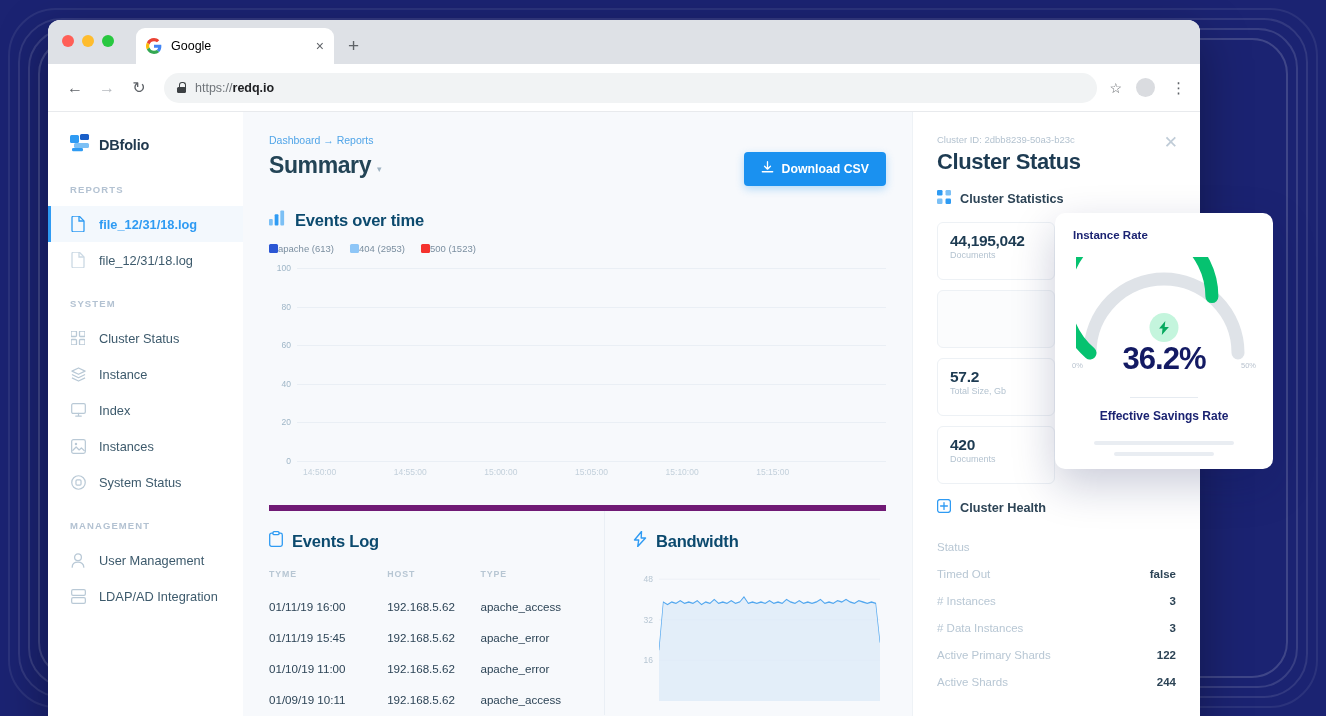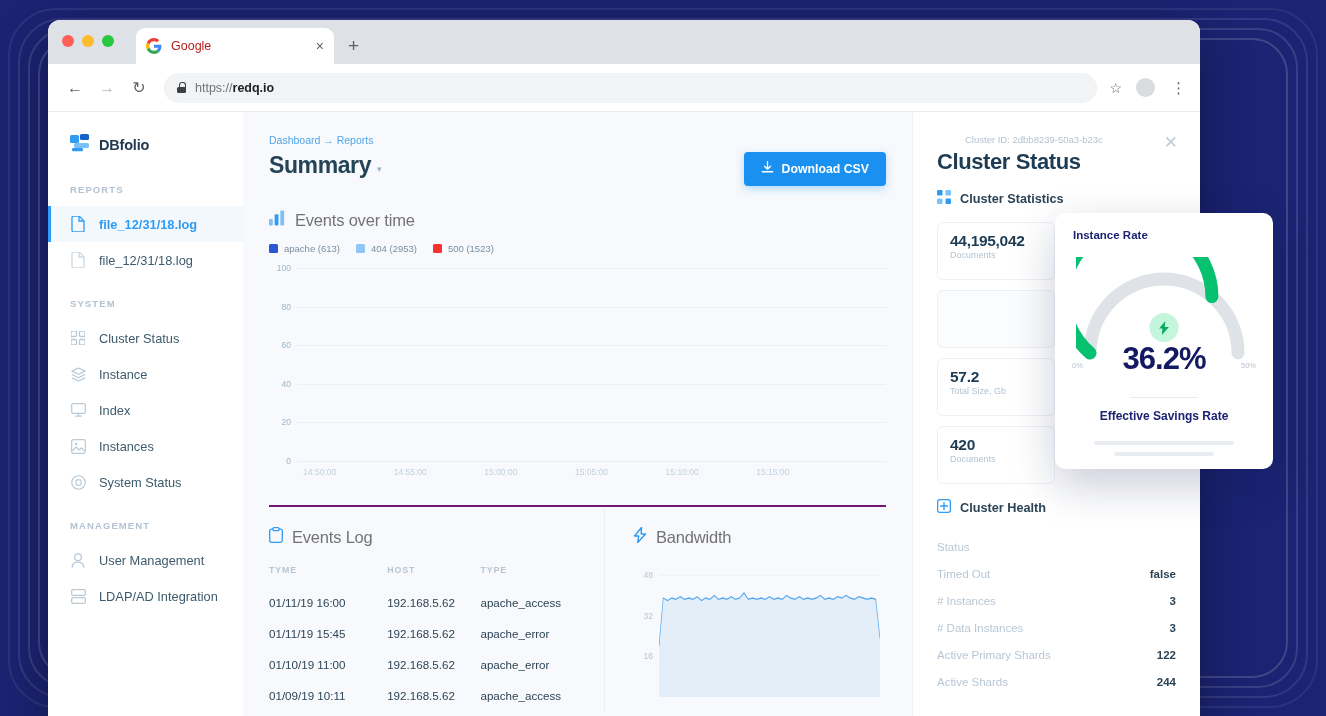--- a/index.html
+++ b/index.html
@@ -35,21 +35,21 @@
   }
   .traffic { position:absolute; left:14px; top:15px; display:flex; gap:8px; }
   .dot { width:12px; height:12px; border-radius:50%; }
   .dot.red{background:#ff5f57;} .dot.yel{background:#febc2e;} .dot.grn{background:#28c840;}
   .tab {
     margin-left:74px; width:198px; height:36px; background:#fff;
     border-radius:9px 9px 0 0; display:flex; align-items:center;
     padding:0 10px; gap:9px; position:relative;
   }
   .g-logo { width:16px; height:16px; flex:0 0 16px; }
-  .tab-title { font-size:12.5px; color:#b91c1c; flex:1; white-space:nowrap; overflow:hidden; }
+  .tab-title { font-size:12.5px; color:#000000; flex:1; white-space:nowrap; overflow:hidden; }
   .tab-close { font-size:14px; color:#5f6368; line-height:1; cursor:pointer; }
   .newtab { margin-left:14px; margin-bottom:9px; font-size:19px; color:#5f6368; line-height:1; cursor:pointer; }
 
   .urlbar {
     height:48px; background:#fff; display:flex; align-items:center;
     gap:6px; padding:0 14px; border-bottom:1px solid #e8eaed;
   }
   .navbtn { width:26px; height:26px; display:flex; align-items:center; justify-content:center;
             color:#5f6368; font-size:16px; cursor:pointer; }
   .navbtn.dim { color:#b6babf; }
@@ -100,43 +100,43 @@
   .caret { font-size:9px; color:#9fb3c2; margin-left:6px; vertical-align:middle; }
   .btn-csv {
     background:#1a91f0; color:#fff; border:none; border-radius:4px;
     height:34px; padding:0 17px; font-size:12.3px; font-weight:bold;
     display:flex; align-items:center; gap:8px; cursor:pointer;
     font-family:"Liberation Sans", sans-serif;
     box-shadow:0 3px 9px rgba(26,145,240,0.3);
   }
 
   .section-head { display:flex; align-items:center; gap:9px; margin-top:24px; }
-  .section-title { font-size:16.5px; font-weight:normal; color:#737373; letter-spacing:-0.2px; }
+  .section-title { font-size:16.5px; font-weight:bold; color:#0c4a6e; letter-spacing:-0.2px; }
 
   .legend { display:flex; align-items:center; gap:16px; margin-top:13px; }
-  .legend-item { display:flex; align-items:center; gap:6px; font-size:9.5px; color:#7b8fa0; }
+  .legend-item { display:flex; align-items:center; font-size:9.5px; color:#7b8fa0; }
   .swatch { width:9px; height:9px; border-radius:1.5px; }
 
   
   .chart-wrap { position:relative; height:215px; margin-top:14px; }
   .y-axis { position:absolute; left:0; top:0; bottom:22px; width:26px; }
   .y-tick { position:absolute; right:4px; font-size:8.5px; color:#9fb6c7; transform:translateY(-50%); }
   .plot { position:absolute; left:28px; right:0; top:0; bottom:22px; }
   .gridline { position:absolute; left:0; right:0; height:1px; background:#eaeff5; }
   .bars { position:absolute; inset:0; display:flex; align-items:flex-end; }
   .bar-slot { flex:1; display:flex; justify-content:center; align-items:flex-end; height:100%; }
   .bar { width:13px; display:flex; flex-direction:column; justify-content:flex-end; }
   .seg { width:100%; }
   .seg.top { border-radius:2px 2px 0 0; }
   .seg.bot { border-radius:0 0 2px 2px; }
   .x-axis { position:absolute; left:28px; right:0; bottom:0; height:20px; }
   .x-tick { position:absolute; font-size:8.5px; color:#c3d0db; transform:translateX(-50%); }
 
   
-  .lower { display:flex; gap:0; margin-top:22px; border-top:2px solid #701a75; }
+  .lower { display:flex; gap:0; margin-top:22px; border-top:6px solid #701a75; }
   .panel { padding-top:20px; }
   .panel.left { width:336px; flex:0 0 336px; padding-right:24px; border-right:1px solid #eaeff5; }
   .panel.right { flex:1; padding-left:28px; min-width:0; }
   table.log { width:100%; border-collapse:collapse; margin-top:18px; }
   table.log th {
     text-align:left; font-size:8.8px; letter-spacing:0.9px; color:#b7c6d3;
     font-weight:bold; padding-bottom:12px;
   }
   table.log td { font-size:11.6px; color:#2d4456; padding:9px 0; }
   table.log td:nth-child(1){ width:38%; }
@@ -146,21 +146,21 @@
   .bw-y { position:absolute; left:0; top:0; bottom:0; width:22px; }
   .bw-tick { position:absolute; right:2px; font-size:8.5px; color:#b7c6d3; transform:translateY(-50%); }
   .bw-plot { position:absolute; left:26px; right:6px; top:0; bottom:0; }
   .bw-plot svg { width:100%; height:100%; display:block; }
 
   
   .rpanel {
     width:288px; flex:0 0 288px; background:#fff; padding:22px 24px 0 24px;
     position:relative; border-left:1px solid #eef2f6;
   }
-  .cluster-id { font-size:9.5px; color:#b4c3d0;margin-left:28px; }
+  .cluster-id { font-size:9.5px; color:#b4c3d0; }
   .rp-title { font-size:22px; font-weight:bold; color:#1d3b52; letter-spacing:-0.4px; margin-top:4px; }
   .close-x {
     position:absolute; right:22px; top:22px; font-size:17px; color:#c0ccd7;
     cursor:pointer; line-height:1; font-weight:300;
   }
   .rp-sec { display:flex; align-items:center; gap:9px; margin-top:15px; }
   .rp-sec-title { font-size:12.7px; font-weight:bold; color:#2d4456; }
   .stat-grid { display:flex; gap:10px; margin-top:14px; flex-wrap:wrap; }
   .stat-card {
     width:118px; height:58px; border:1px solid #edf1f5; border-radius:6px;

